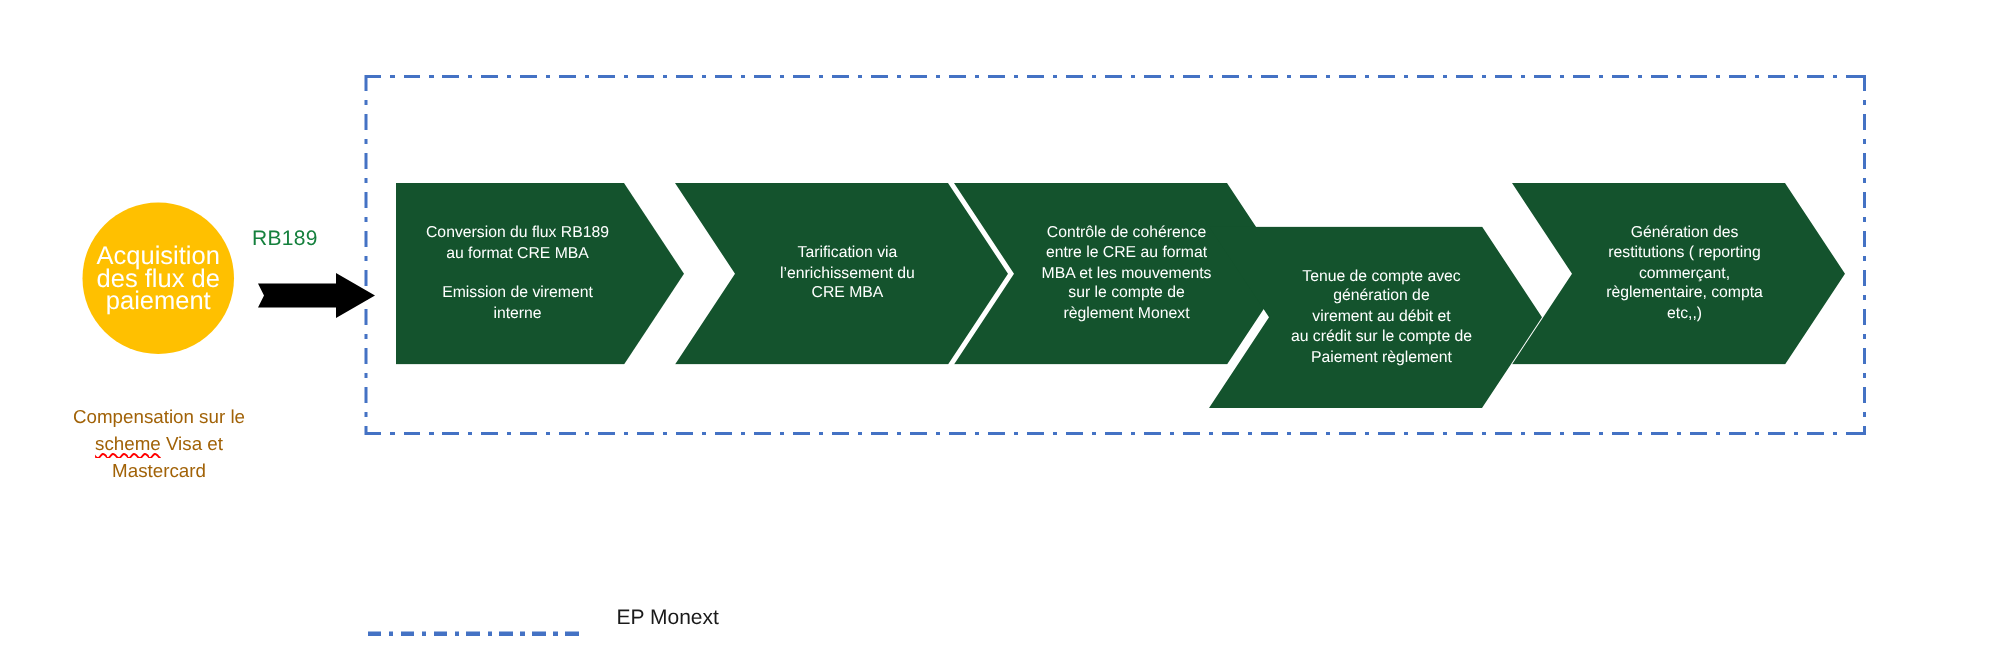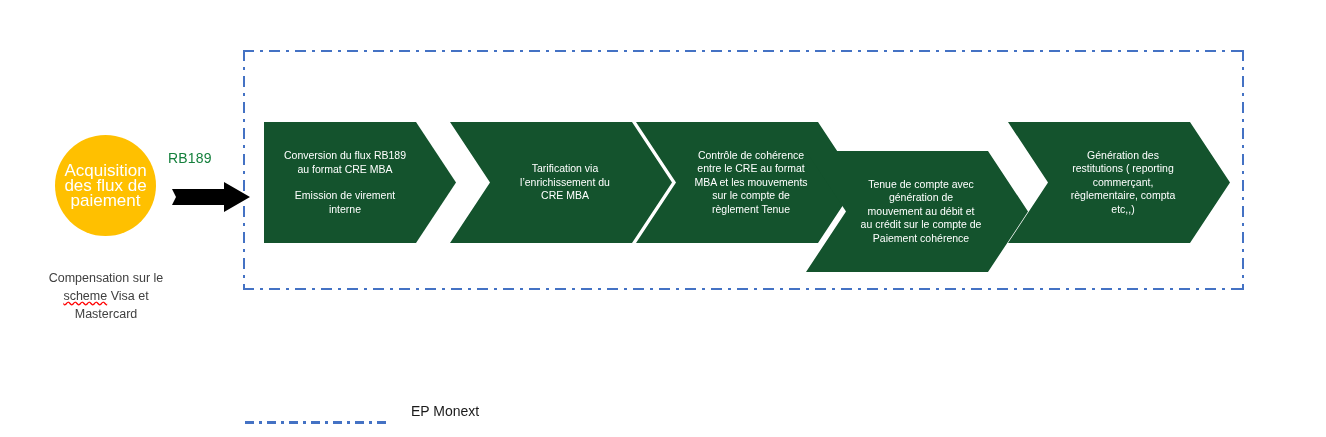--- a/index.html
+++ b/index.html
@@ -65,21 +65,21 @@
     padding: 0 6px;
   }
 
   
   .source-caption {
     position: absolute;
     left: 18px;
     top: 269px;
     width: 176px;
     text-align: center;
-    color: #404040;
+    color: #a16207;
     font-size: 12.5px;
     line-height: 18px;
   }
   .spellerr {
     text-decoration: underline wavy #ff0000;
     text-decoration-skip-ink: none;
   }
 
   
   .flow-label {
@@ -209,31 +209,31 @@
         <span>CRE MBA</span>
       </div>
     </div>
 
     <div class="chev notched mid-2">
       <div class="txt">
         <span>Contrôle de cohérence</span><br>
         <span>entre le CRE au format</span><br>
         <span>MBA et les mouvements</span><br>
         <span>sur le compte de</span><br>
-        <span>règlement Tenue</span>
+        <span>règlement Monext</span>
       </div>
     </div>
 
     <div class="chev notched mid-3">
       <div class="txt">
         <span>Tenue de compte avec</span><br>
         <span>génération de</span><br>
-        <span>mouvement au débit et</span><br>
+        <span>virement au débit et</span><br>
         <span>au crédit sur le compte de</span><br>
-        <span>Paiement cohérence</span>
+        <span>Paiement règlement</span>
       </div>
     </div>
 
     <div class="chev notched mid-4">
       <div class="txt">
         <span>Génération des</span><br>
         <span>restitutions ( reporting</span><br>
         <span>commerçant,</span><br>
         <span>règlementaire, compta</span><br>
         <span>etc,,)</span>

